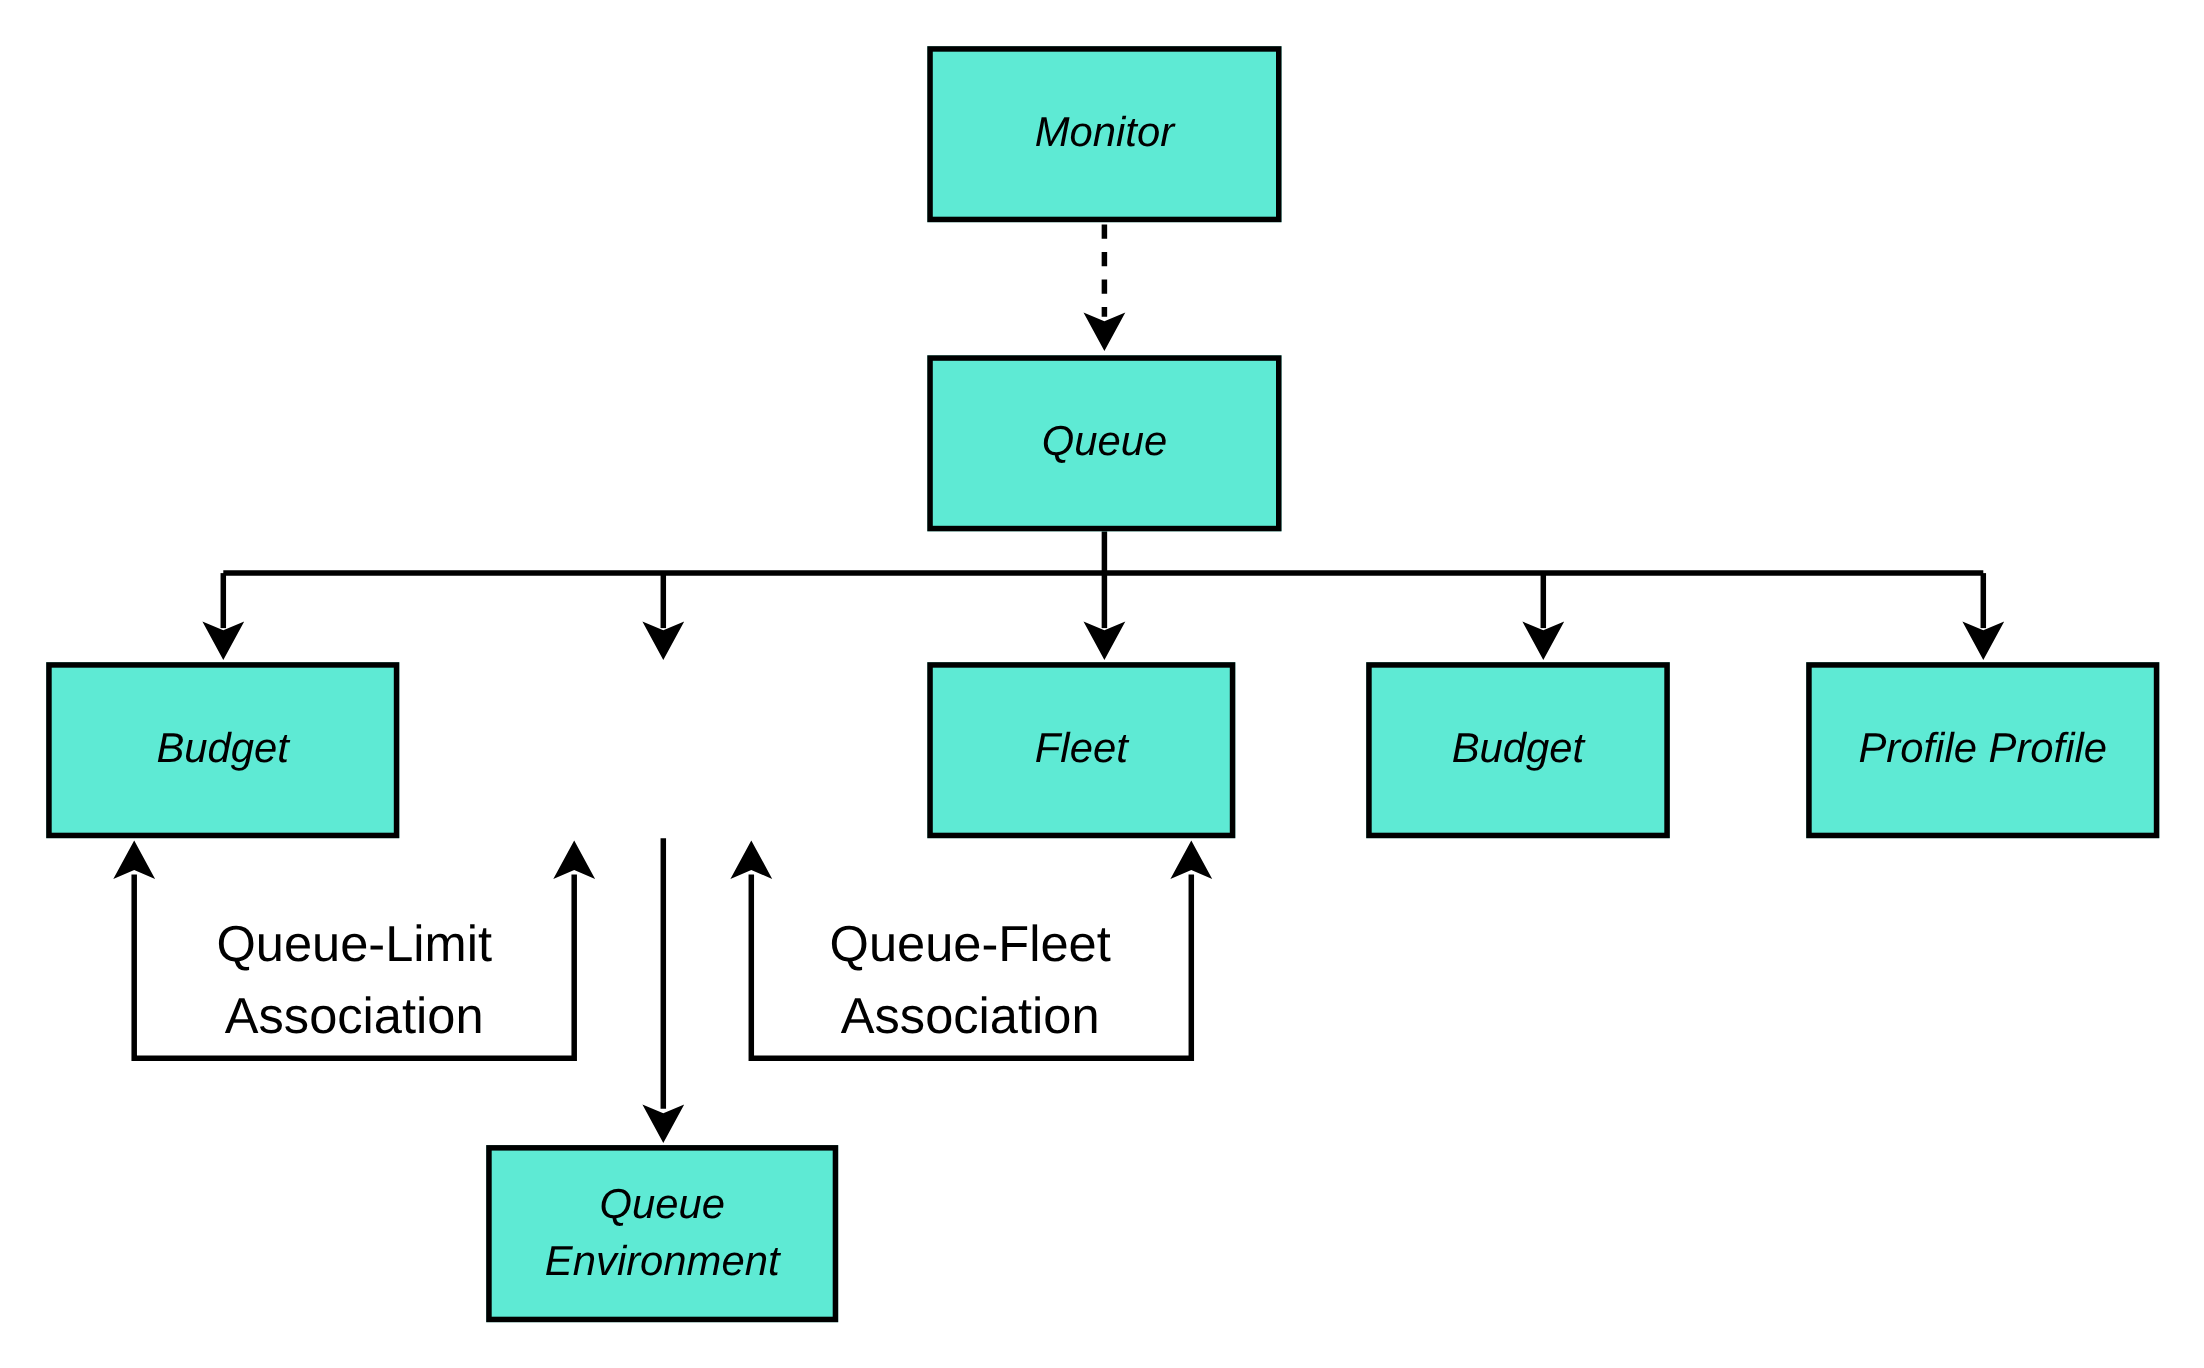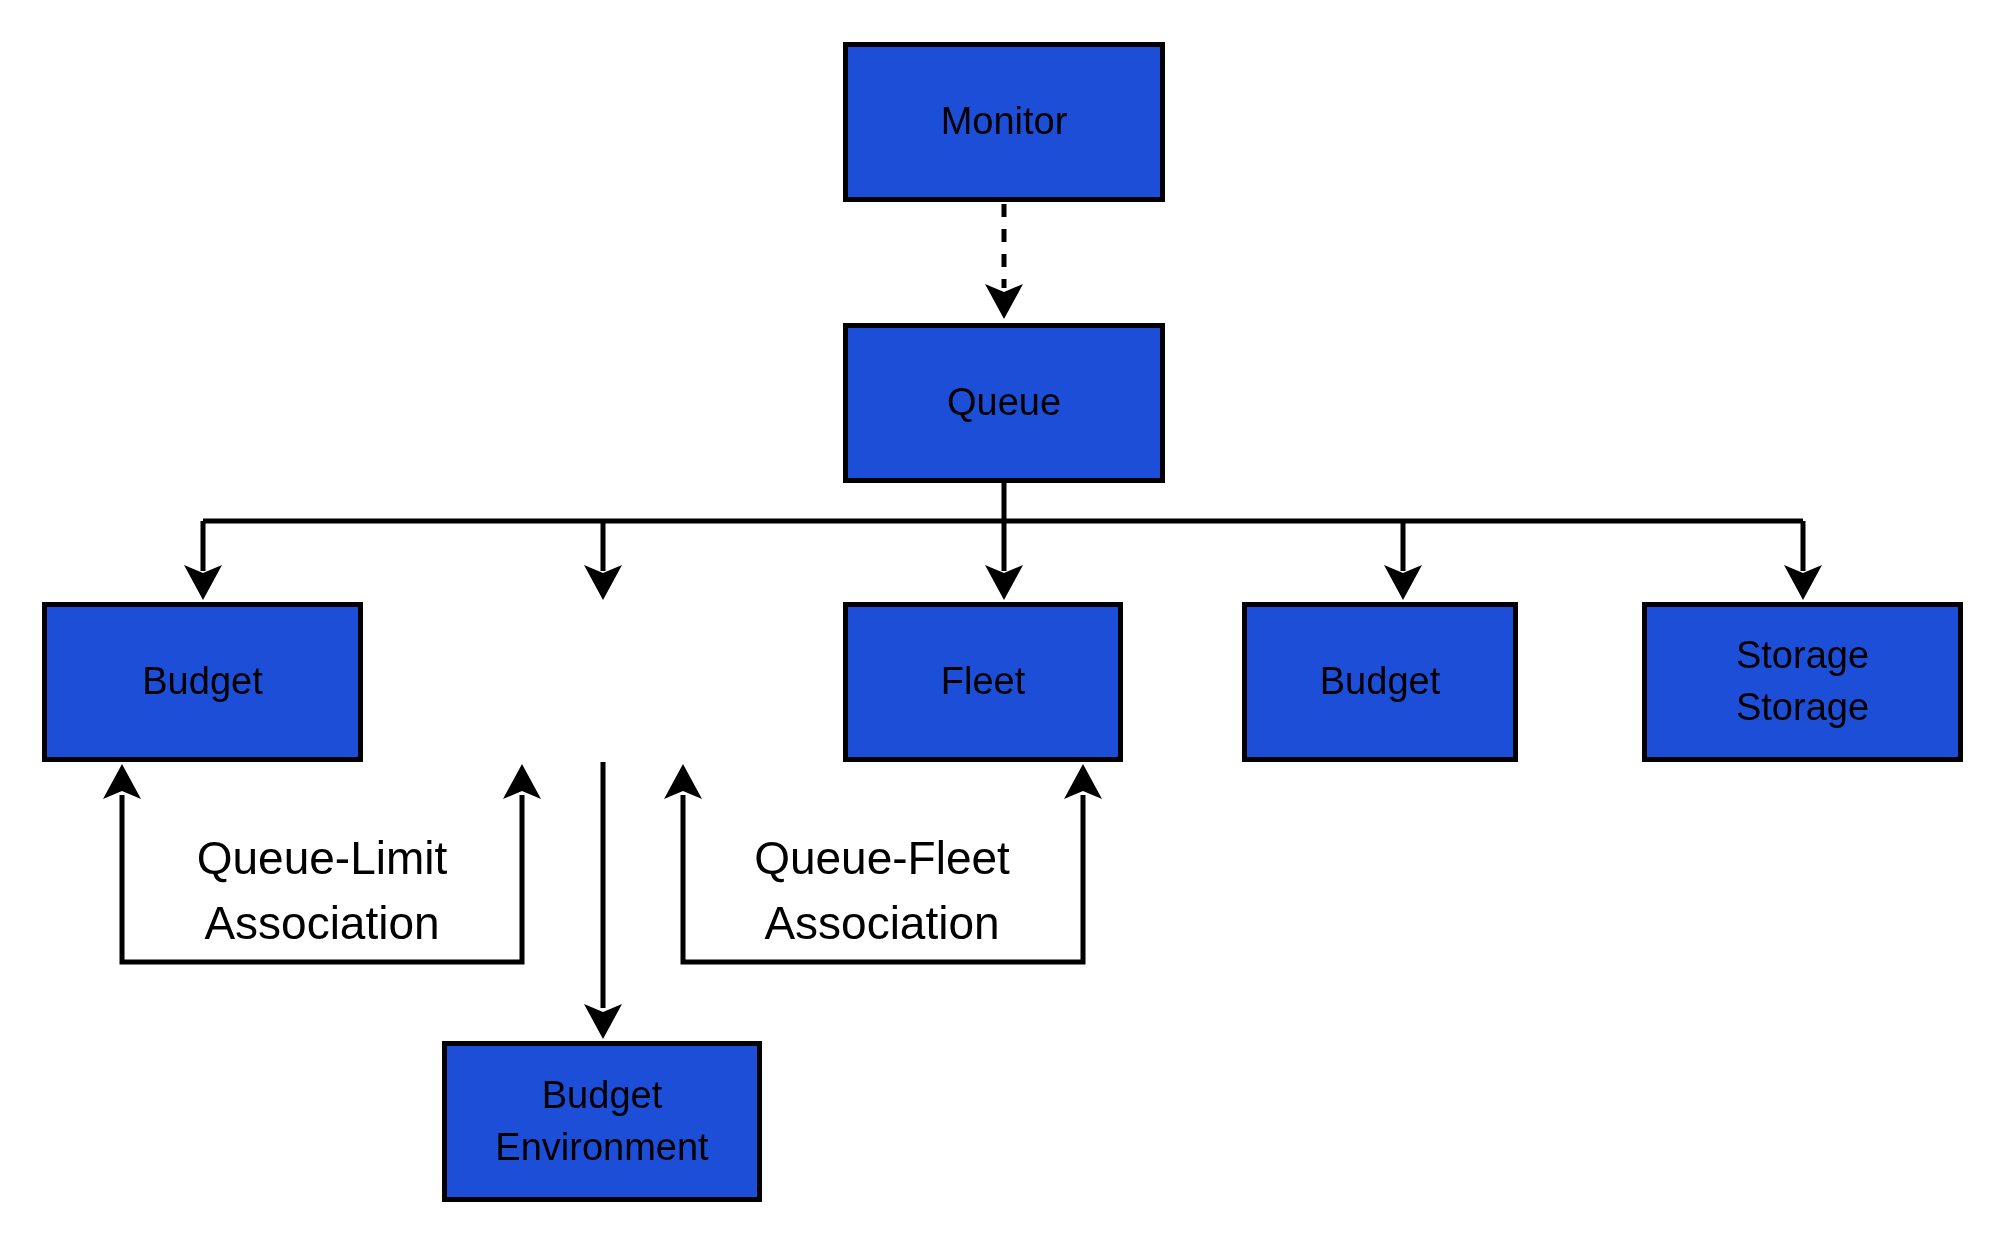--- a/index.html
+++ b/index.html
@@ -20,25 +20,26 @@
     position: absolute;
     left: 0;
     top: 0;
     width: 2004px;
     height: 1244px;
   }
   .node {
     position: absolute;
     box-sizing: border-box;
     border: 5px solid #000000;
-    background: #1d4ed8;
+    background: #5eead4;
     display: flex;
     align-items: center;
     justify-content: center;
     text-align: center;
+    font-style: italic;
   }
   .node .label {
     font-size: 38px;
     line-height: 1.36;
     max-width: 230px;
     display: inline-block;
   }
   .edge-label {
     position: absolute;
     width: 320px;
@@ -99,24 +100,24 @@
 
   <div class="node" style="left:843px; top:602px; width:280px; height:160px;">
     <span class="label">Fleet</span>
   </div>
 
   <div class="node" style="left:1242px; top:602px; width:276px; height:160px;">
     <span class="label">Budget</span>
   </div>
 
   <div class="node" style="left:1642px; top:602px; width:321px; height:160px;">
-    <span class="label">Storage Storage</span>
+    <span class="label">Profile Profile</span>
   </div>
 
   <div class="node" style="left:442px; top:1041px; width:320px; height:161px;">
-    <span class="label">Budget Environment</span>
+    <span class="label">Queue Environment</span>
   </div>
 
   <div class="edge-label" style="left:162px; top:826px;">Queue-Limit Association</div>
 
   <div class="edge-label" style="left:722px; top:826px;">Queue-Fleet Association</div>
 
 </div>
 
 </body></html>

